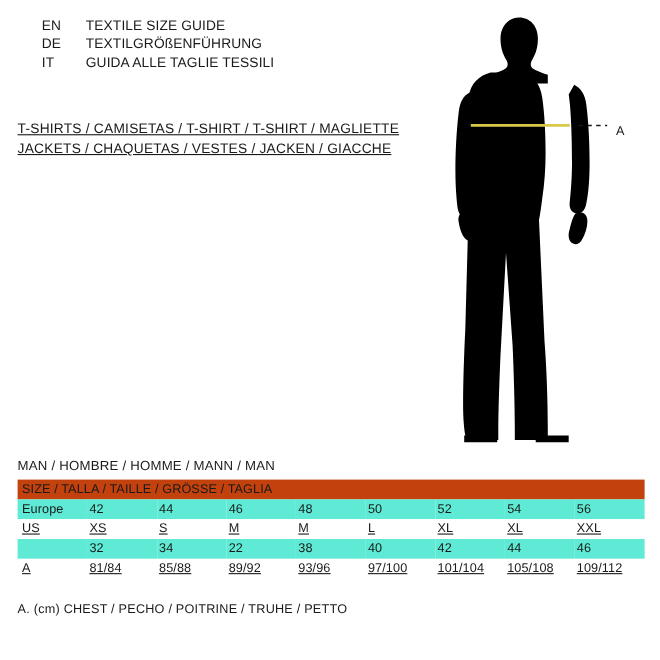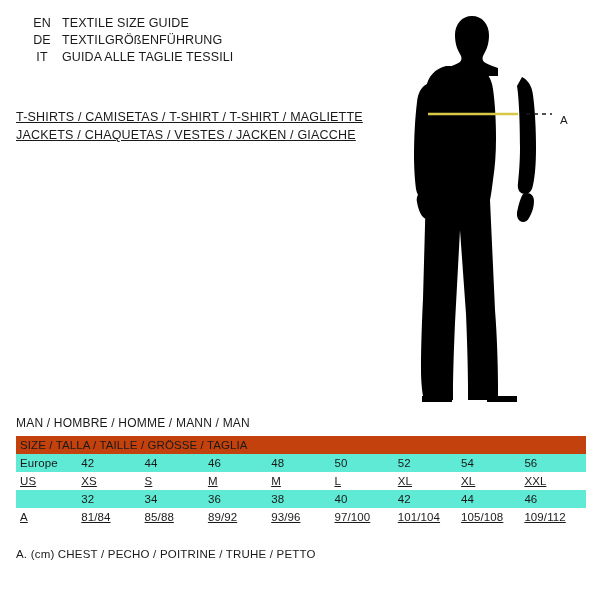--- a/index.html
+++ b/index.html
@@ -18,24 +18,23 @@
   .page {
     position: relative;
     width: 600px;
     height: 600px;
     box-sizing: border-box;
   }
 
   
   .lang-block {
     position: absolute;
-    left: 22px;
+    left: 38px;
     top: 16px;
     width: 340px;
-    text-align: center;
   }
   .lang-row {
     display: flex;
     align-items: baseline;
     height: 17px;
     font-size: 12.5px;
     letter-spacing: 0.1px;
   }
   .lang-code {
     width: 40px;
@@ -220,21 +219,21 @@
           <td class="cell">M</td>
           <td class="cell">L</td>
           <td class="cell-wide">XL</td>
           <td class="cell-wide">XL</td>
           <td class="cell-wide">XXL</td>
         </tr>
         <tr class="row-shade">
           <td class="col-label"></td>
           <td class="cell">32</td>
           <td class="cell">34</td>
-          <td class="cell">36</td>
+          <td class="cell">22</td>
           <td class="cell">38</td>
           <td class="cell">40</td>
           <td class="cell-wide">42</td>
           <td class="cell-wide">44</td>
           <td class="cell-wide">46</td>
         </tr>
         <tr class="row-plain">
           <td class="col-label">A</td>
           <td class="cell">81/84</td>
           <td class="cell">85/88</td>

